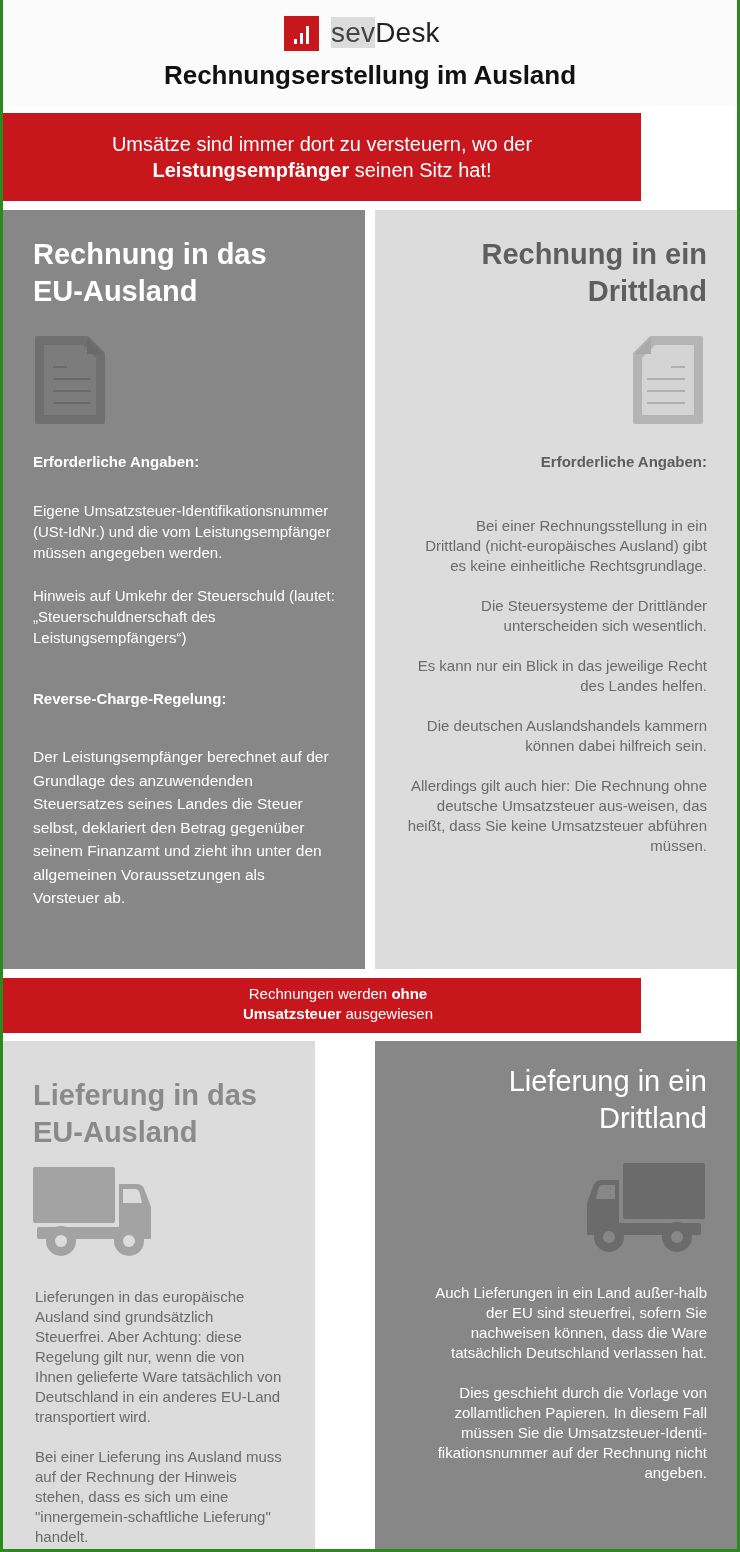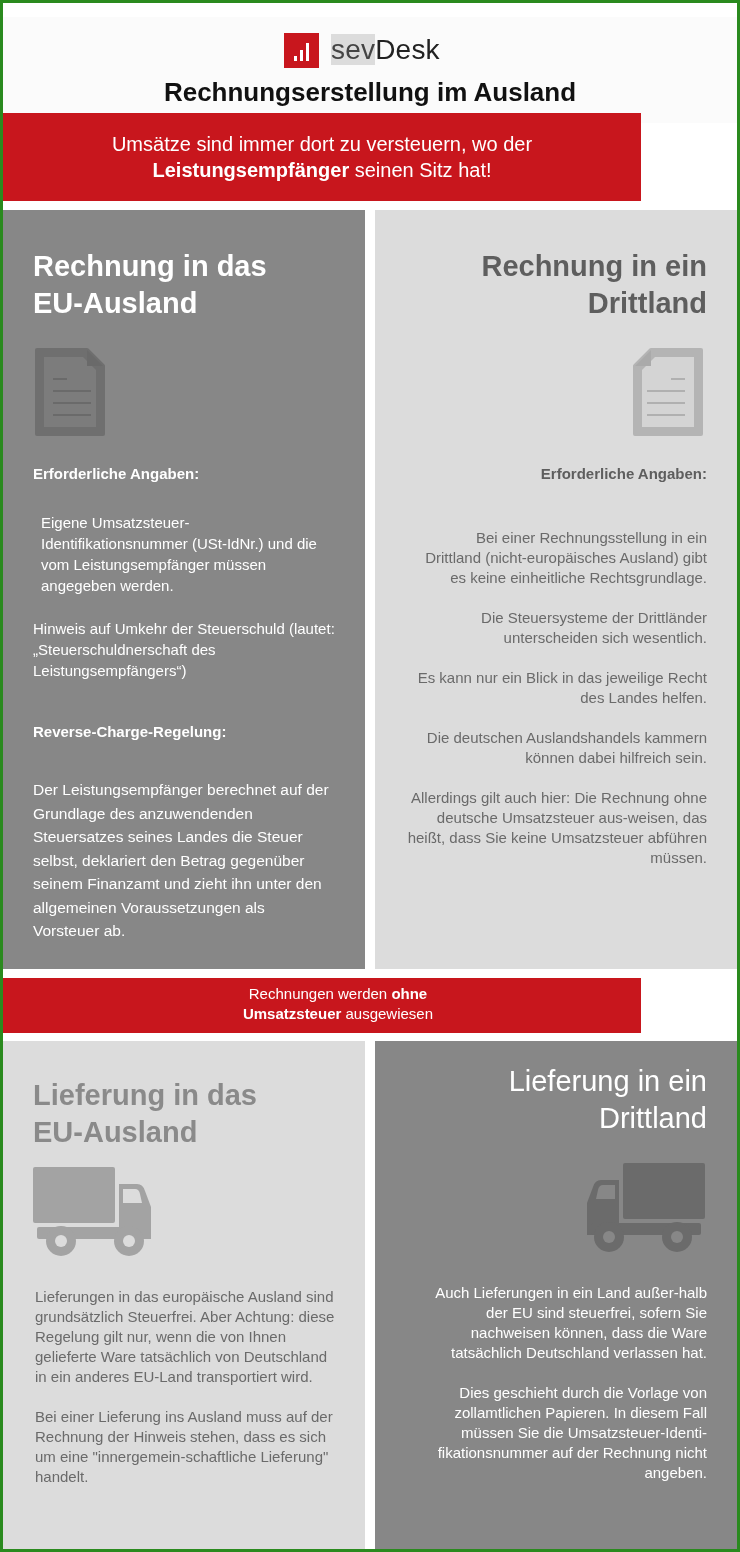--- a/index.html
+++ b/index.html
@@ -11,21 +11,21 @@
     }
     .frame {
       position: absolute;
       left: 0; top: 0;
       width: 740px; height: 1552px;
       border: 3px solid #2a8a1e;
       background: #ffffff;
     }
     .header {
       position: absolute;
-      left: 3px; top: 17px;
+      left: 3px; top: 0;
       width: 734px; height: 106px;
       background: #fbfbfb;
     }
     .logo {
       position: absolute;
       left: 281px; top: 15px;
       display: flex; align-items: center;
       height: 36px;
     }
     .logo-mark {
@@ -62,25 +62,25 @@
     .banner-mid { top: 978px; height: 55px; padding-top: 6px; font-size: 15px; line-height: 20px; padding-left: 32px; }
     .banner b { font-weight: bold; }
     .panel {
       position: absolute;
       padding: 0 30px;
     }
     .dark { background: #878787; color: #ffffff; }
     .light { background: #dcdcdc; color: #6a6a6a; }
     .p-tl { left: 3px; top: 210px; width: 362px; height: 759px; }
     .p-tr { left: 375px; top: 210px; width: 362px; height: 759px; text-align: right; }
-    .p-bl { left: 3px; top: 1041px; width: 362px; height: 508px; }
+    .p-bl { left: 3px; top: 1041px; width: 312px; height: 508px; }
     .p-br { left: 375px; top: 1041px; width: 362px; height: 508px; text-align: right; }
     .panel h2 {
       font-size: 29px; line-height: 37px; font-weight: bold;
-      margin-top: 38px;
+      margin-top: 26px;
     }
     .p-tr h2 { color: #5e5e5e; }
     .p-bl h2 { color: #8a8a8a; margin-top: 36px; }
     .p-br h2 { font-weight: normal; color: #ffffff; margin-top: 22px; }
     .doc-icon {
       width: 74px; height: 92px; margin-top: 24px; position: relative;
     }
     .p-tr .doc-icon { margin-left: auto; margin-right: 2px; }
     .doc-icon svg { display: block; }
     .section-label {
@@ -128,21 +128,21 @@
       <path d="M4 4 H54 L70 20 V88 H4 Z" fill="#6f6f6f" stroke="#6f6f6f" stroke-width="4" stroke-linejoin="round"></path>
       <path d="M11 11 H50 L63 24 V81 H11 Z" fill="#7c7c7c"></path>
       <path d="M54 4 V20 H70" fill="#6a6a6a"></path>
       <rect x="20" y="32" width="14" height="2" fill="#6a6a6a"></rect>
       <rect x="20" y="44" width="38" height="2" fill="#6a6a6a"></rect>
       <rect x="20" y="56" width="38" height="2" fill="#6a6a6a"></rect>
       <rect x="20" y="68" width="38" height="2" fill="#6a6a6a"></rect>
     </svg>
   </div>
   <div class="section-label">Erforderliche Angaben:</div>
-  <div class="para" style="margin-top:28px;margin-left:8px;">Eigene Umsatzsteuer-Identifikationsnummer (USt-IdNr.)  und die vom Leistungsempfänger müssen angegeben werden.</div>
+  <div class="para" style="margin-top:28px;">Eigene Umsatzsteuer-Identifikationsnummer (USt-IdNr.)  und die vom Leistungsempfänger müssen angegeben werden.</div>
   <div class="para" style="margin-top:22px;">Hinweis auf Umkehr der Steuerschuld (lautet: „Steuerschuldnerschaft des Leistungsempfängers“)</div>
   <div class="section-label" style="margin-top:41px;">Reverse-Charge-Regelung:</div>
   <div class="para" style="margin-top:36px; line-height:23.5px; font-size:15.5px;">Der Leistungsempfänger berechnet auf der Grundlage des anzuwendenden Steuersatzes seines Landes die Steuer selbst, deklariert den Betrag gegenüber seinem Finanzamt und zieht ihn unter den allgemeinen Voraussetzungen als Vorsteuer ab.</div>
 </div>
 
 <div class="panel light p-tr">
   <h2>
     <div>Rechnung in ein</div>
     <div>Drittland</div>
   </h2>

